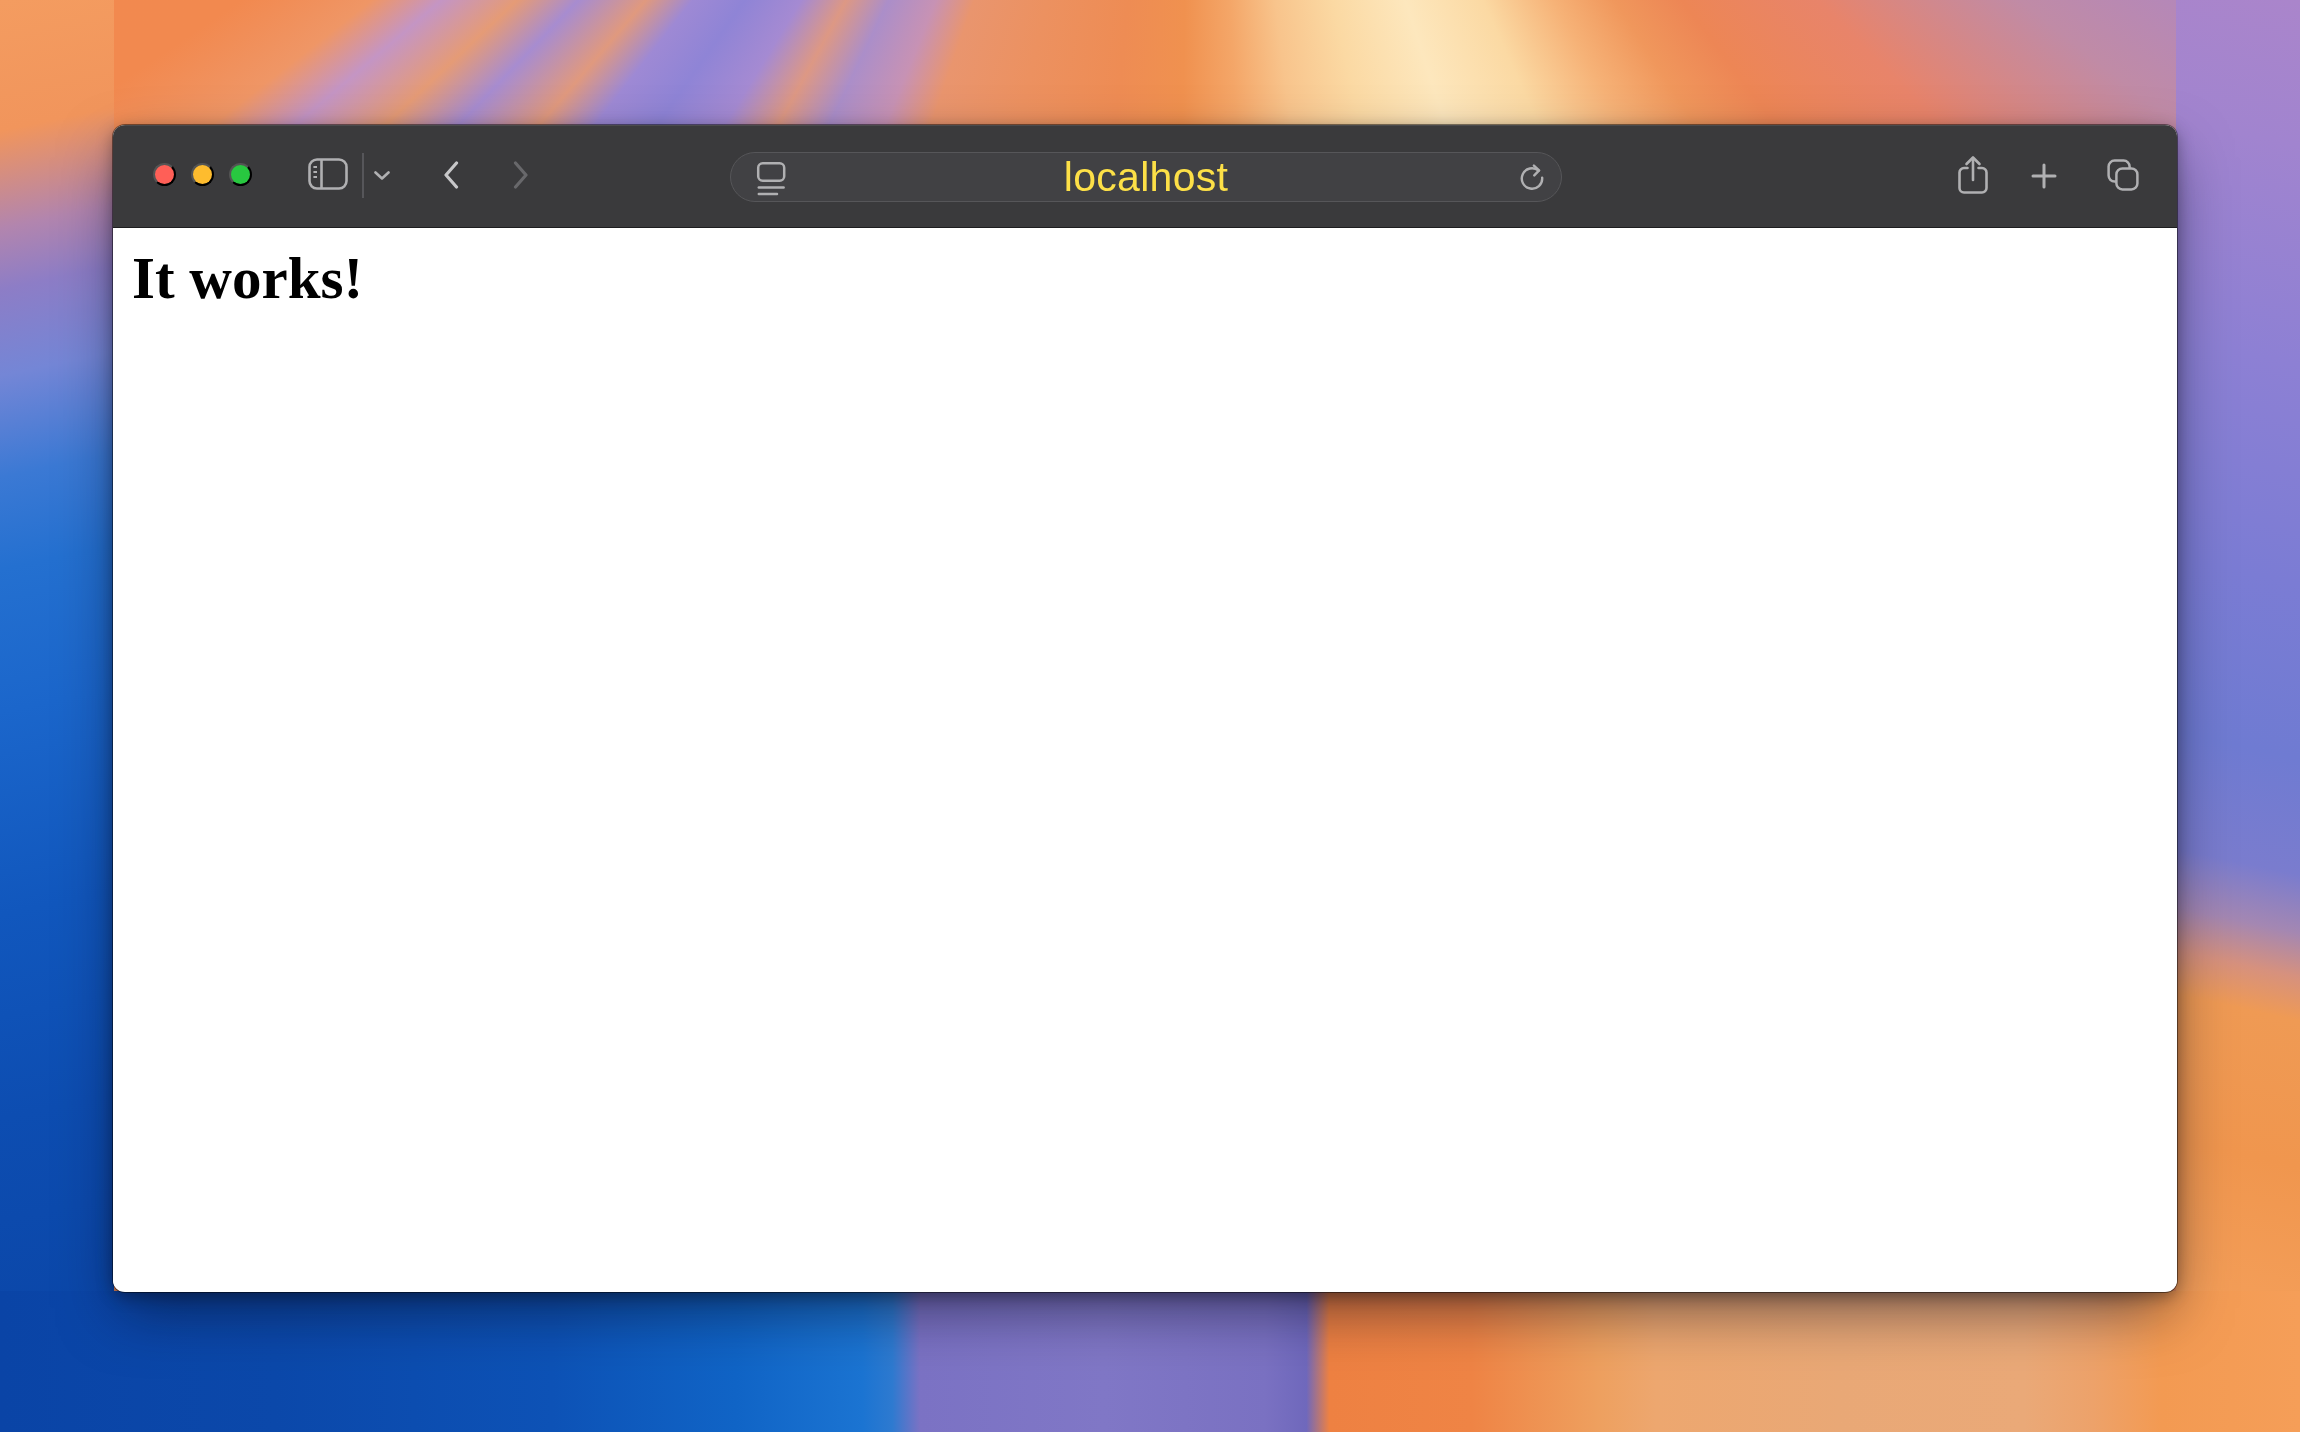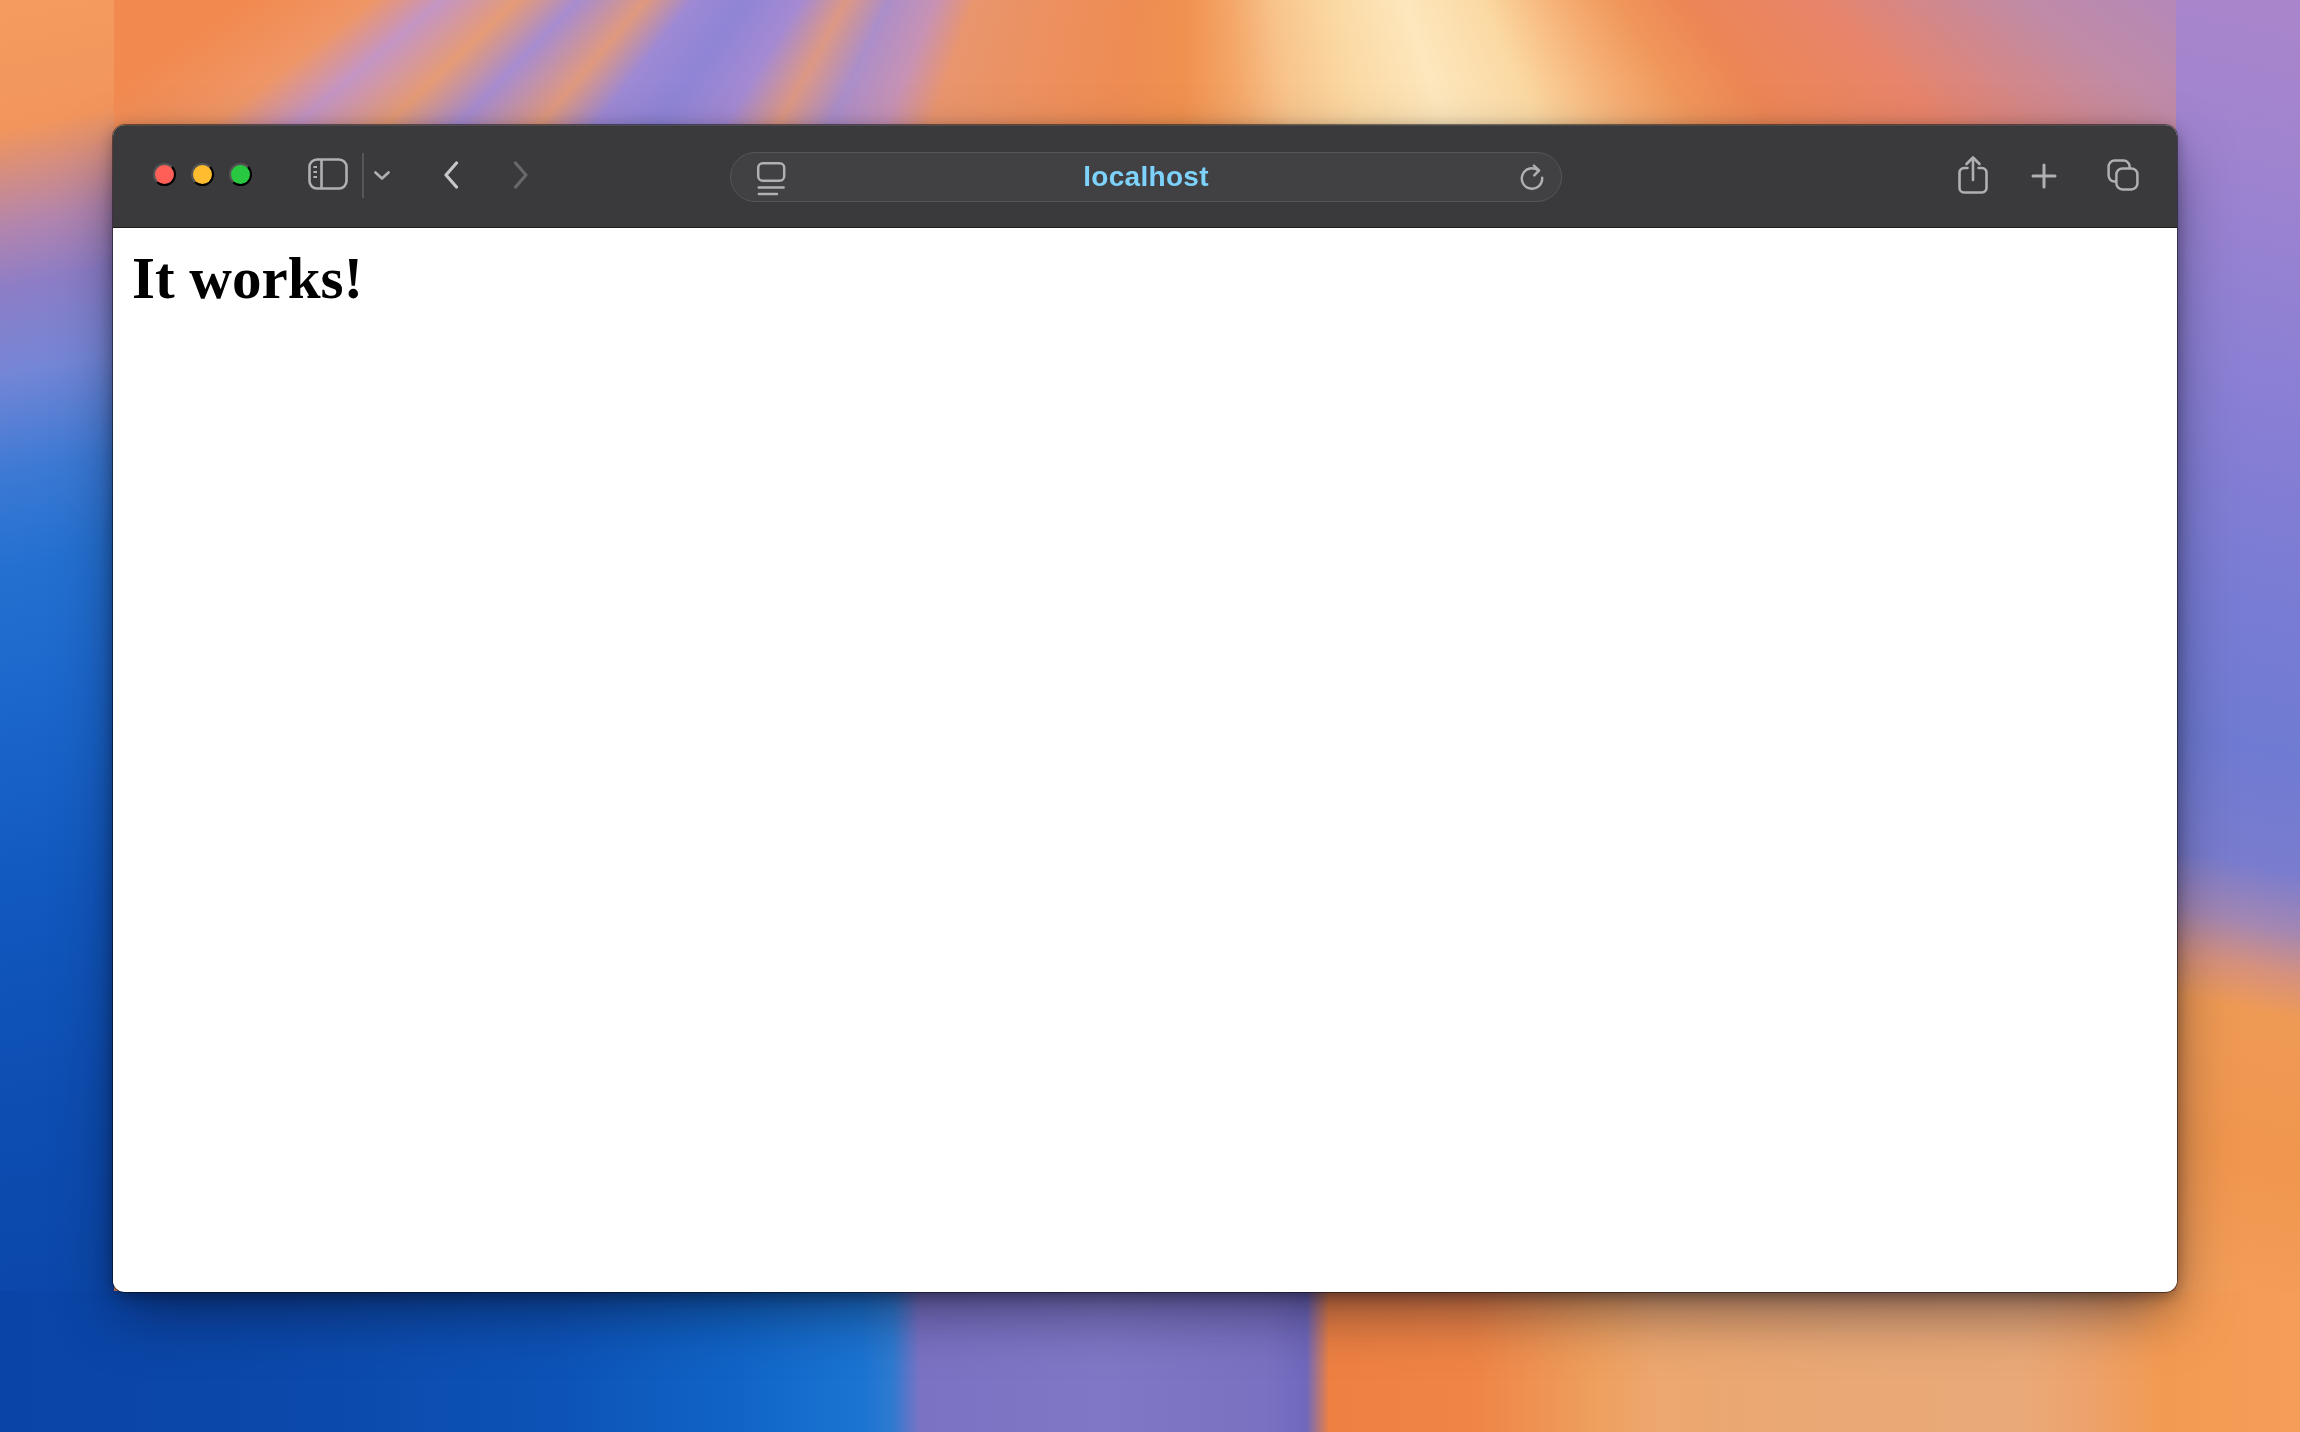--- a/index.html
+++ b/index.html
@@ -55,21 +55,21 @@
   .btn-sidebar { left:186px; top:28px; width:58px; height:44px; }
   .divider { position:absolute; left:249px; top:28px; width:2px; height:45px; background:#56565a; }
   .btn-chevdown { left:254px; top:33px; width:30px; height:34px; }
   .btn-back { left:316px; top:30px; width:44px; height:42px; }
   .btn-fwd  { left:386px; top:30px; width:44px; height:42px; }
 
   .urlfield { position:absolute; left:617px; top:27px; width:832px; height:50px;
     border-radius:25px; background:#414144; border:1px solid #565659; }
   .urlfield .pageicon { position:absolute; left:25px; top:8px; }
   .urlfield .urltext { position:absolute; inset:0; display:flex; align-items:center; justify-content:center;
-    color:#7dd3fc; font-size:28px; letter-spacing:.3px;font-weight:bold; }
+    color:#fde047; font-size:41px; letter-spacing:.3px; }
   .urlfield .reload { position:absolute; right:15px; top:11px; background:none; border:none; padding:0; }
 
   .btn-share { left:1839px; top:27px; width:42px; height:48px; }
   .btn-newtab { left:1912px; top:36px; width:38px; height:32px; }
   .btn-tabs { left:1989px; top:29px; width:42px; height:44px; }
 
   .content { height:1063px; background:#ffffff; }
   .content h1 { padding:15px 3px 0 19px; font-family:"Liberation Serif", serif; font-weight:bold;
     font-size:59px; line-height:1.2; color:#000000; }
 </style>

